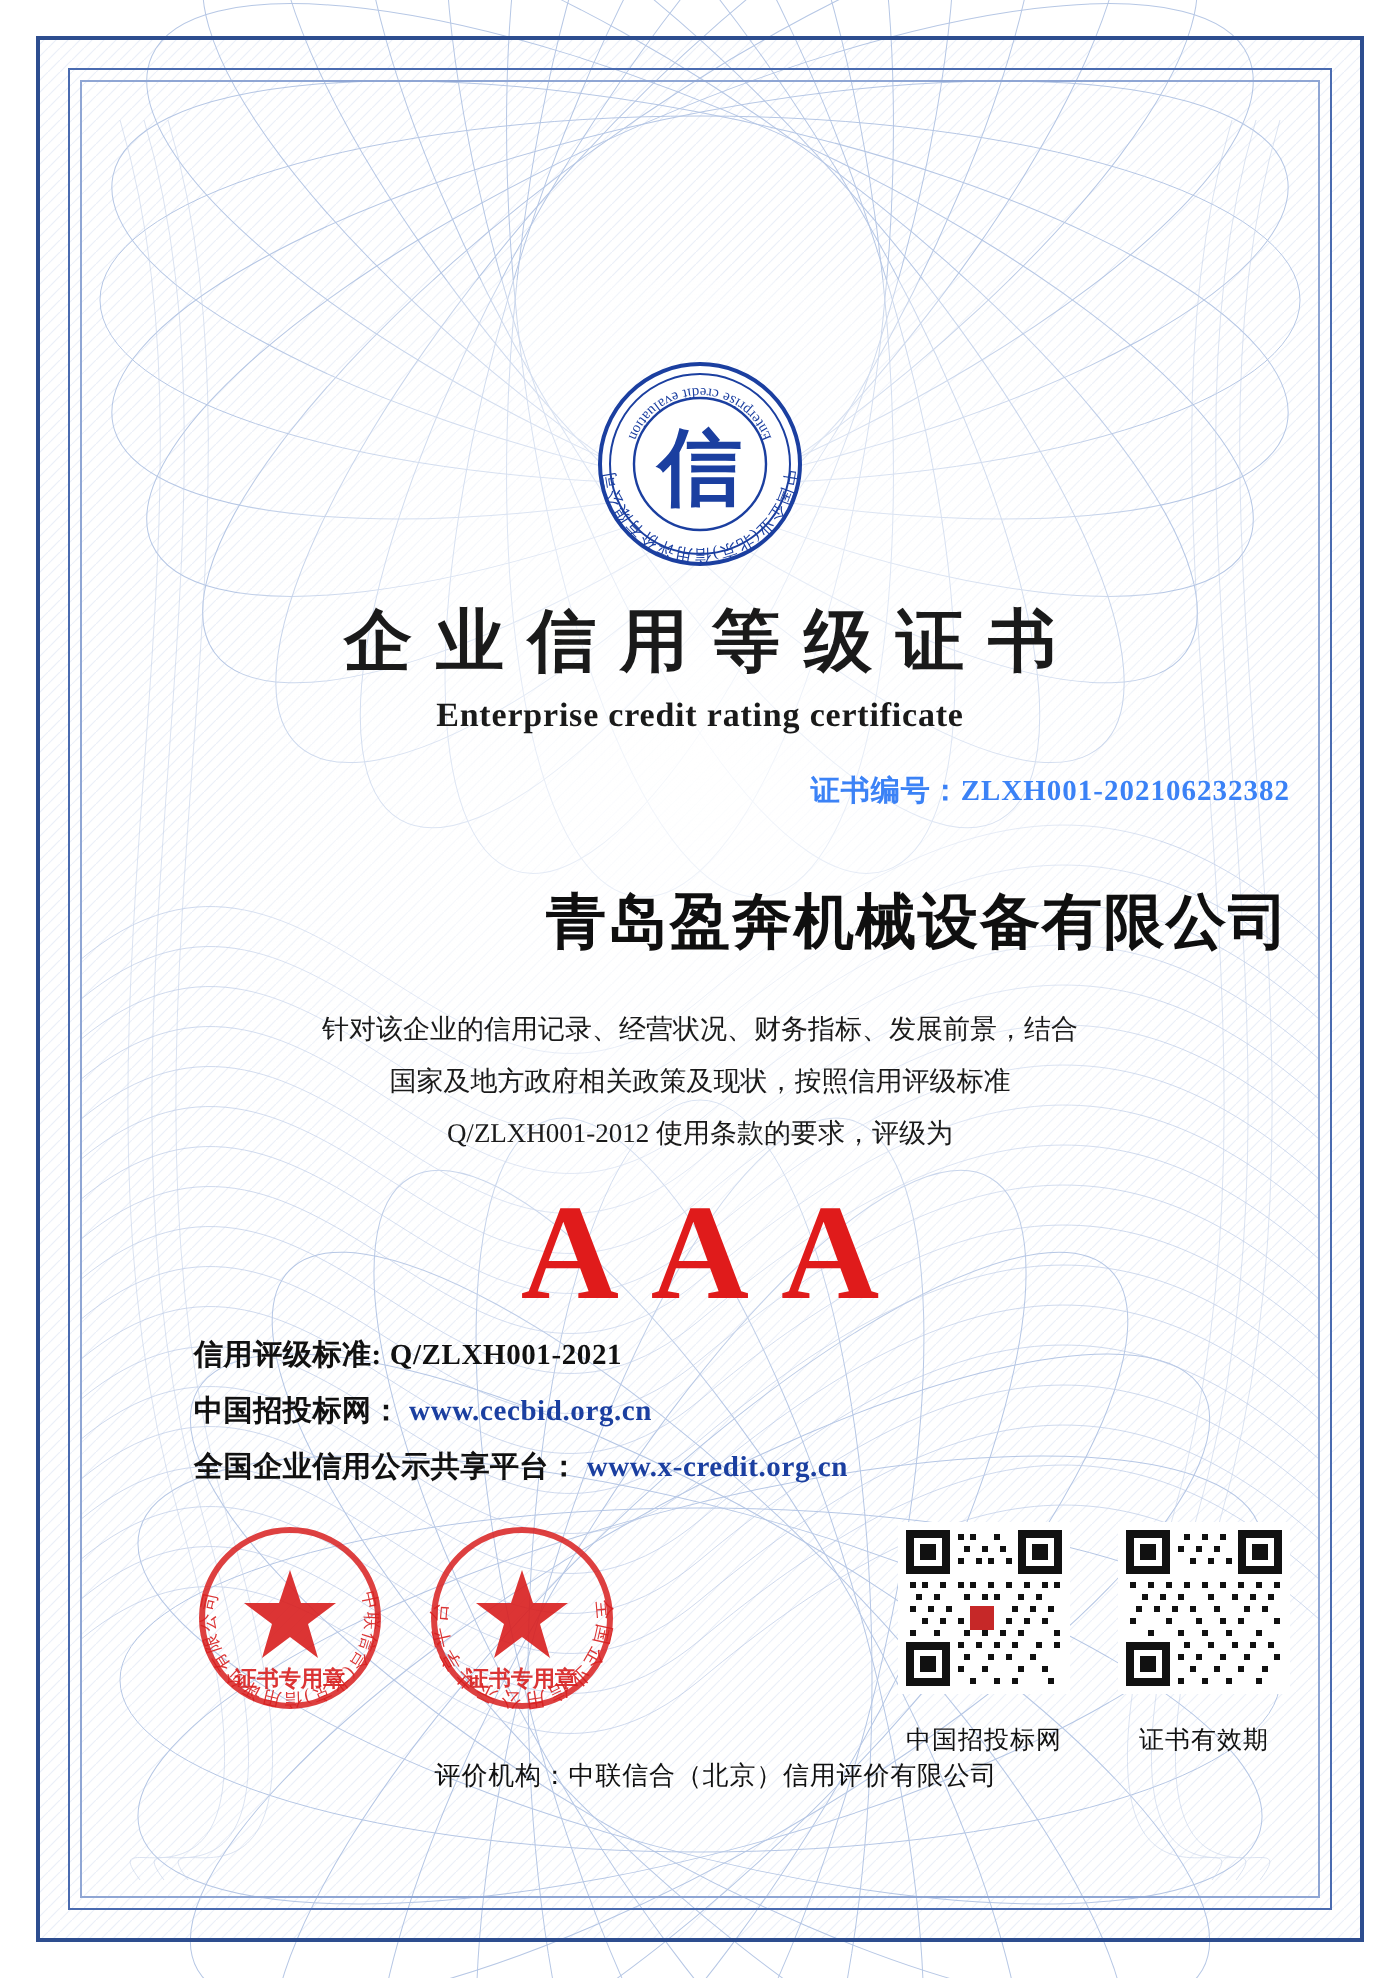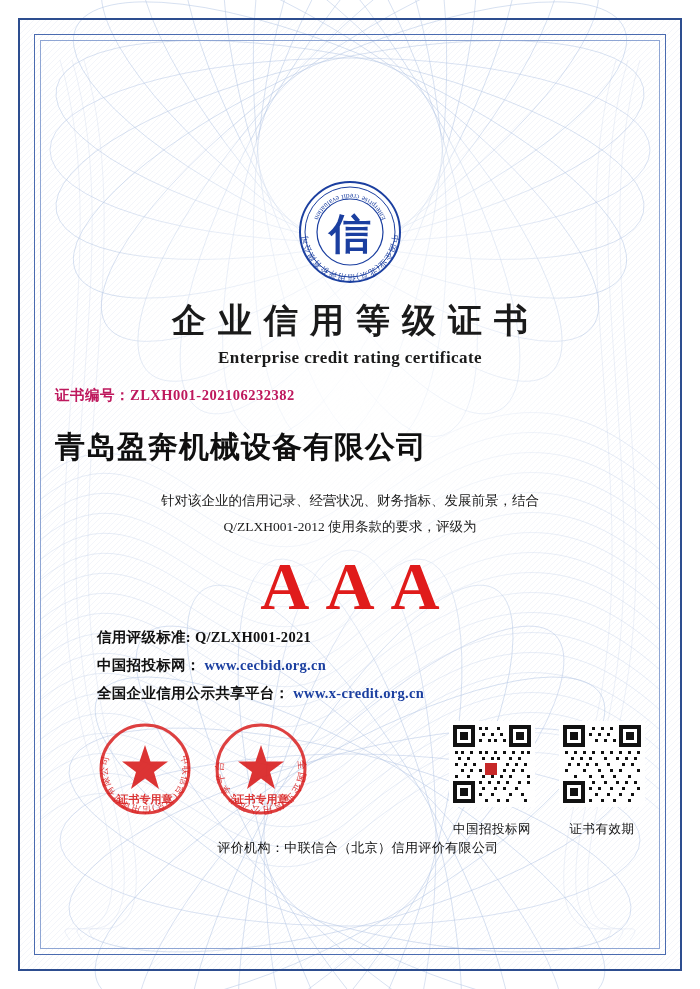--- a/index.html
+++ b/index.html
@@ -91,29 +91,29 @@
     margin-top: 4px;
     text-align: center;
     font-family: "Liberation Serif", serif;
     font-size: 17px;
     font-weight: bold;
     letter-spacing: 0.4px;
     color: #1a1a1a;
   }
   .cert-no {
     margin-top: 18px;
-    text-align: left;
+    text-align: right;
     font-size: 14.5px;
     font-weight: bold;
-    color: #be185d;
+    color: #3b82f6;
     letter-spacing: 0.5px;
   }
   .company {
-    margin-top: 22px;
-    text-align: left;
+    margin-top: 36px;
+    text-align: right;
     font-size: 30px;
     font-weight: bold;
     color: #0f0f0f;
     letter-spacing: 1px;
   }
   .statement {
     margin-top: 20px;
     text-align: center;
     font-size: 13.5px;
     line-height: 26px;
@@ -315,20 +315,21 @@
     <div class="title-en">Enterprise credit rating certificate</div>
 
     <div class="cert-no">
       <span>证书编号：</span><span>ZLXH001-202106232382</span>
     </div>
 
     <div class="company">青岛盈奔机械设备有限公司</div>
 
     <div class="statement">
       <div>针对该企业的信用记录、经营状况、财务指标、发展前景，结合</div>
+      <div>国家及地方政府相关政策及现状，按照信用评级标准</div>
       <div>Q/ZLXH001-2012 使用条款的要求，评级为</div>
     </div>
 
     <div class="rating">AAA</div>
 
     <div class="details">
       <div class="row">
         <span>信用评级标准:</span>
         <span>Q/ZLXH001-2021</span>
       </div>

